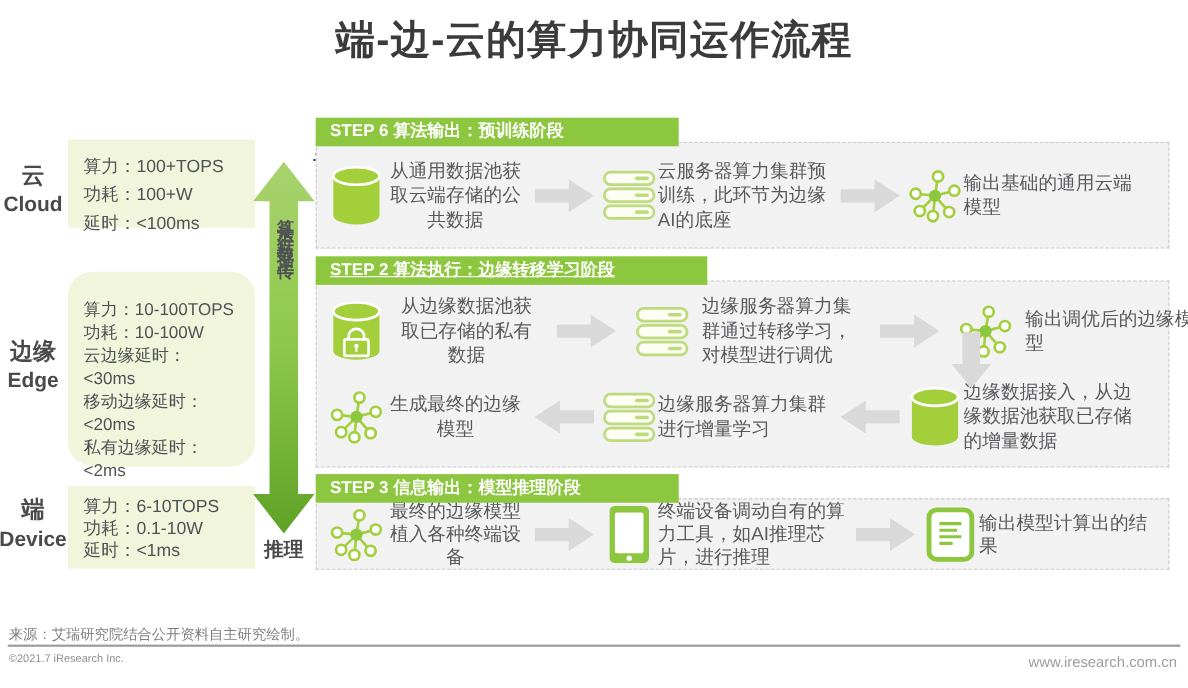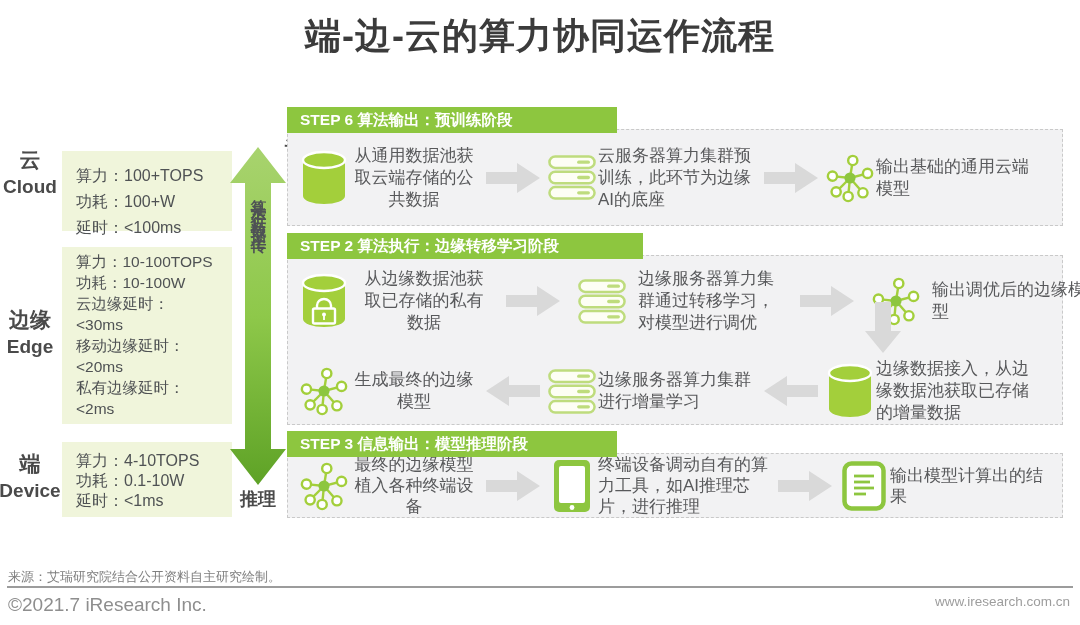--- a/index.html
+++ b/index.html
@@ -13,22 +13,22 @@
   .tier-label{position:absolute;width:60px;text-align:center;font-weight:bold;color:#4a4a4a;}
   .tier-label .zh{font-size:21px;line-height:28px;}
   .tier-label .en{font-size:19px;line-height:26px;}
   .tl-cloud{left:0;top:146px;}
   .tl-edge{left:0;top:306px;}
   .tl-device{left:-2px;top:450px;width:64px;}
 
   
   .spec-box{position:absolute;left:62px;width:170px;background:#f0f5db;box-sizing:border-box;
             color:#4f5254;font-size:16px;}
-  .sb1{top:127px;height:80px;padding:12px 4px 0 14px;line-height:26px;margin-top:24px;}
-  .sb2{top:247px;height:177px;padding:4px 4px 0 14px;line-height:21px;font-size:15.5px;}
+  .sb1{top:127px;height:80px;padding:12px 4px 0 14px;line-height:26px;}
+  .sb2{top:247px;height:177px;padding:24px 4px 0 14px;line-height:21px;font-size:15.5px;border-radius:22px;}
   .sb3{top:442px;height:75px;padding:9px 4px 0 14px;line-height:20px;}
 
   
   .axis-top,.axis-bottom{position:absolute;left:232px;width:52px;text-align:center;
         font-weight:bold;font-size:18px;color:#4a4a4a;}
   .axis-top{top:136px;padding-left:45px;}
   .axis-bottom{top:487px;}
   .axis-arrow{position:absolute;left:230px;top:147px;}
   .axis-text{position:absolute;left:230px;top:186px;width:56px;height:280px;
              display:flex;justify-content:center;}
@@ -37,39 +37,39 @@
 
   
   .section{position:absolute;left:287px;width:776px;background:#f2f2f3;
            border:1px dashed #c9c9c9;box-sizing:border-box;}
   .sec1{top:129px;height:97px;}
   .sec2{top:255px;height:170px;}
   .sec3{top:453px;height:65px;}
   .step-header{position:absolute;left:-1px;top:-23px;height:26px;line-height:26px;
                background:#8dc63f;color:#fff;font-weight:bold;font-size:15.5px;
                padding-left:13px;box-sizing:border-box;white-space:nowrap;}
-  .hw1{width:330px;} .hw2{width:356px;} .hw3{width:330px;}
+  .hw1{width:330px;} .hw2{width:356px;text-decoration:underline;} .hw3{width:330px;}
 
   .srow{display:flex;align-items:center;padding:0 12px;}
   .sec1 .srow{height:100%;}
   .sec3 .srow{height:100%;}
   .sec2 .srow-1{margin-top:8px;height:74px;gap:10px;}
-  .sec2 .srow-2{margin-top:18px;height:70px;font-family:Liberation Serif, serif;}
+  .sec2 .srow-2{margin-top:6px;height:70px;font-family:Liberation Serif, serif;}
 
   .cell-icon{width:48px;flex:none;display:flex;justify-content:center;align-items:center;margin-right:2px;}
   .flow-text{flex:none;margin:0;font-size:17px;line-height:22px;color:#58595b;}
   .sec3 .flow-text{line-height:21px;}
   .w-n{width:128px;text-align:center;} .w-8{width:144px;} .w-9{width:158px;} .w-x{width:172px;}
   .cell-arrow{width:54px;flex:none;display:flex;justify-content:center;margin:0 8px;}
   .down-arrow{position:absolute;left:575px;top:46px;}
 
   
   .src-note{position:absolute;left:8px;top:568px;font-size:13px;color:#7f7f7f;}
   .footer-line{position:absolute;left:7px;top:586px;width:1066px;border-top:2px solid #9c9c9c;}
-  .copyright{position:absolute;left:8px;top:594px;font-size:19px;color:#8e8e8e;}
+  .copyright{position:absolute;left:8px;top:594px;font-size:10px;color:#8e8e8e;}
   .website{position:absolute;right:10px;top:594px;font-size:13.5px;color:#9d9d9d;}
 </style>
 </head>
 <body>
 
 <svg width="0" height="0" style="position:absolute">
   <defs>
     <linearGradient id="gArrow" x1="0" y1="0" x2="0" y2="1">
       <stop offset="0" stop-color="#a8d36e"></stop>
       <stop offset="0.5" stop-color="#8ec84a"></stop>
@@ -166,21 +166,21 @@
     <div>算力：10-100TOPS</div>
     <div>功耗：10-100W</div>
     <div>云边缘延时：</div>
     <div>&lt;30ms</div>
     <div>移动边缘延时：</div>
     <div>&lt;20ms</div>
     <div>私有边缘延时：</div>
     <div>&lt;2ms</div>
   </div>
   <div class="spec-box sb3">
-    <div>算力：4-10TOPS</div>
+    <div>算力：6-10TOPS</div>
     <div>功耗：0.1-10W</div>
     <div>延时：&lt;1ms</div>
   </div>
 
   <div class="axis-top">训练</div>
   <div class="axis-arrow">
     <svg width="56" height="338" viewBox="0 0 56 338">
       <polygon fill="url(#gArrow)" points="28,0 0,36 15,36 15,302 0,302 28,338 56,302 41,302 41,36 56,36"></polygon>
     </svg>
   </div>

